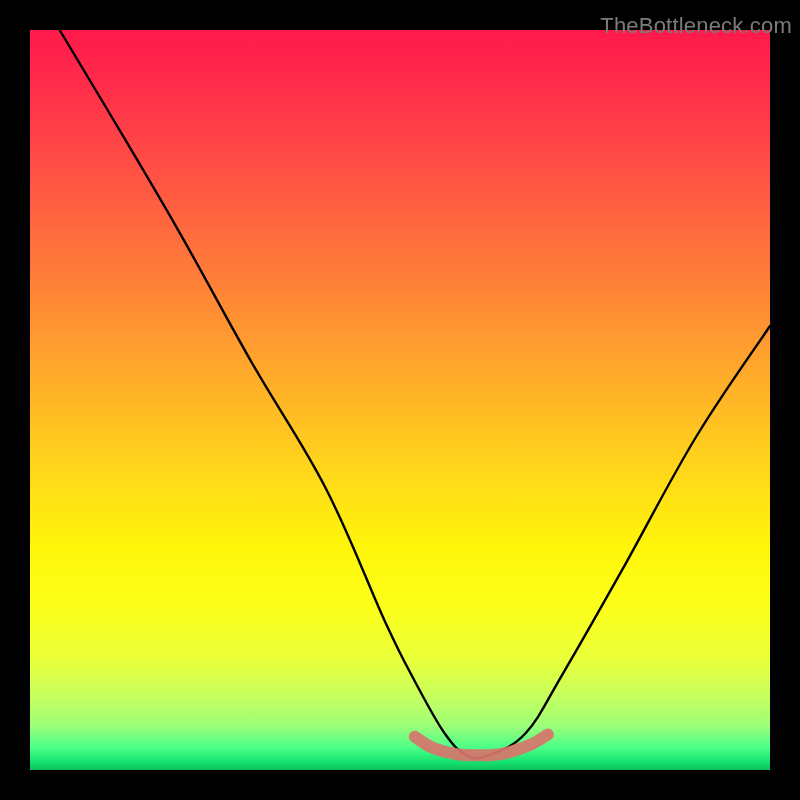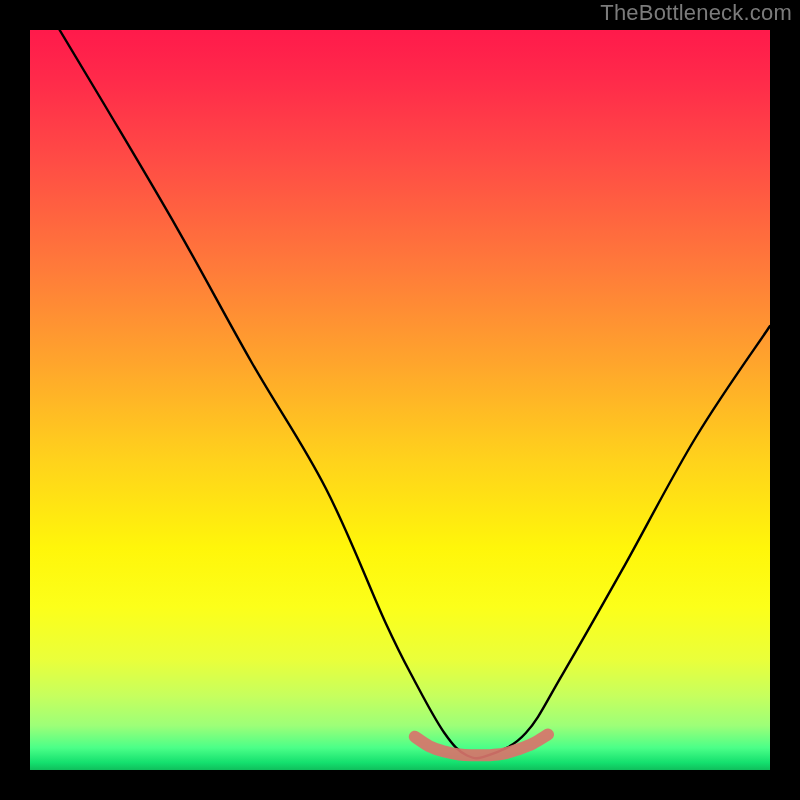--- a/index.html
+++ b/index.html
@@ -46,21 +46,21 @@
       #eaff3a 85%,
       #c6ff5e 90%,
       #9dff78 94%,
       #4bff88 97%,
       #14e06e 99%,
       #0fbf5c 100%
     );
   }
   .watermark {
     position: absolute;
-    top: 0;
+    top: 13px;
     right: 8px;
     color: #7b7b7b;
     font-size: 22px;
     font-weight: 500;
     letter-spacing: 0.2px;
     z-index: 5;
   }
   svg.curve {
     position: absolute;
     left: 0;

